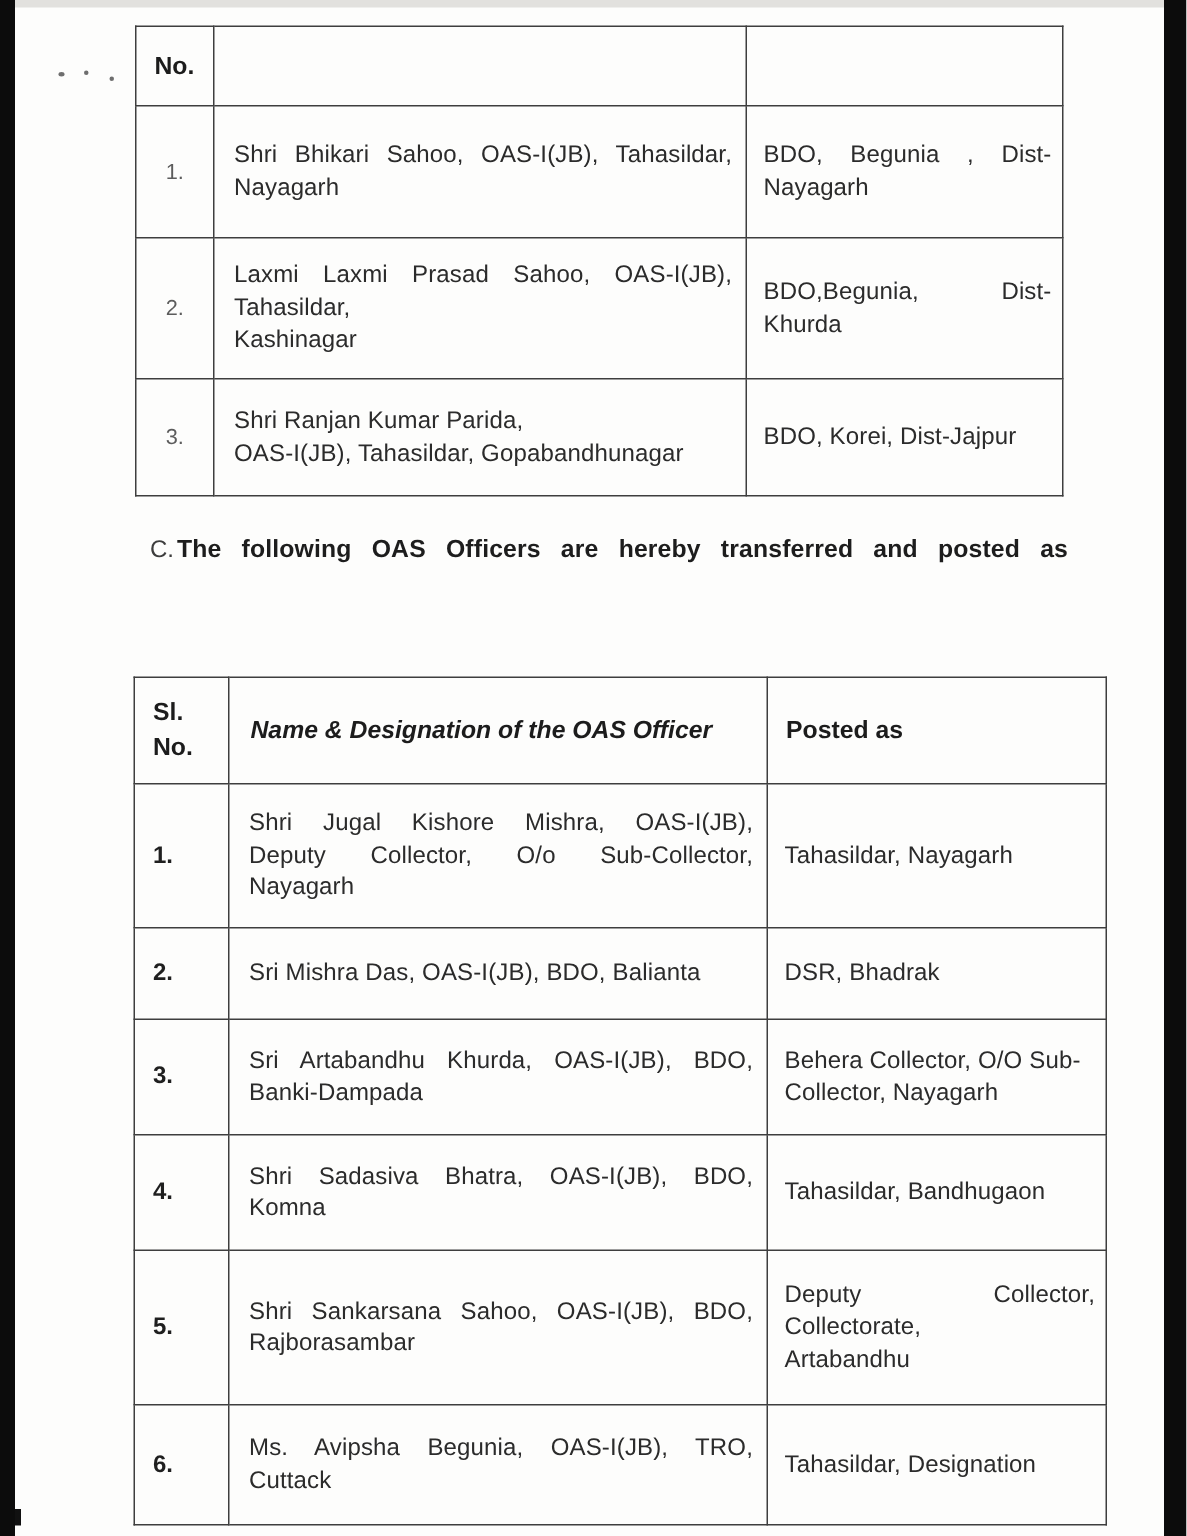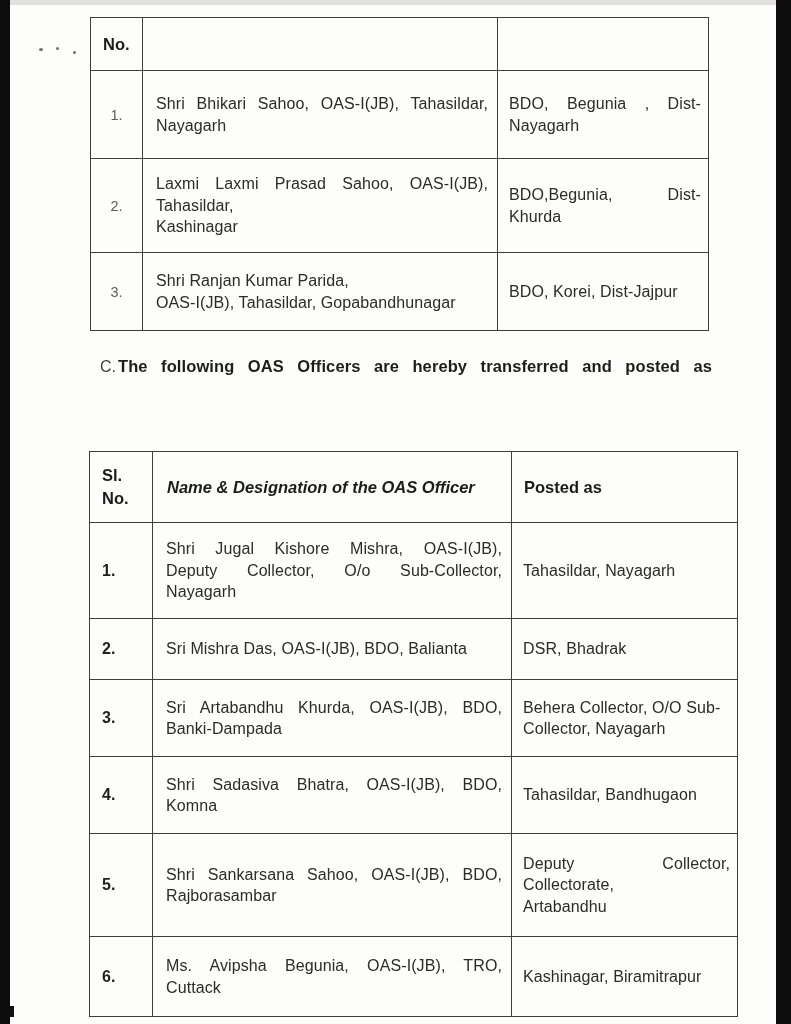--- a/index.html
+++ b/index.html
@@ -229,18 +229,18 @@
       <tr>
         <td class="num-cell">6.</td>
         <td class="name-cell">
           <div class="cell-lines">
             <div class="line just">Ms. Avipsha Begunia, OAS-I(JB), TRO,</div>
             <div class="line">Cuttack</div>
           </div>
         </td>
         <td class="posted-cell">
           <div class="cell-lines">
-            <div class="line">Kashinagar, Biramitrapur</div>
+            <div class="line">Tahasildar, Designation</div>
           </div>
         </td>
       </tr>
     </tbody>
 </table>
 
 </body></html>

